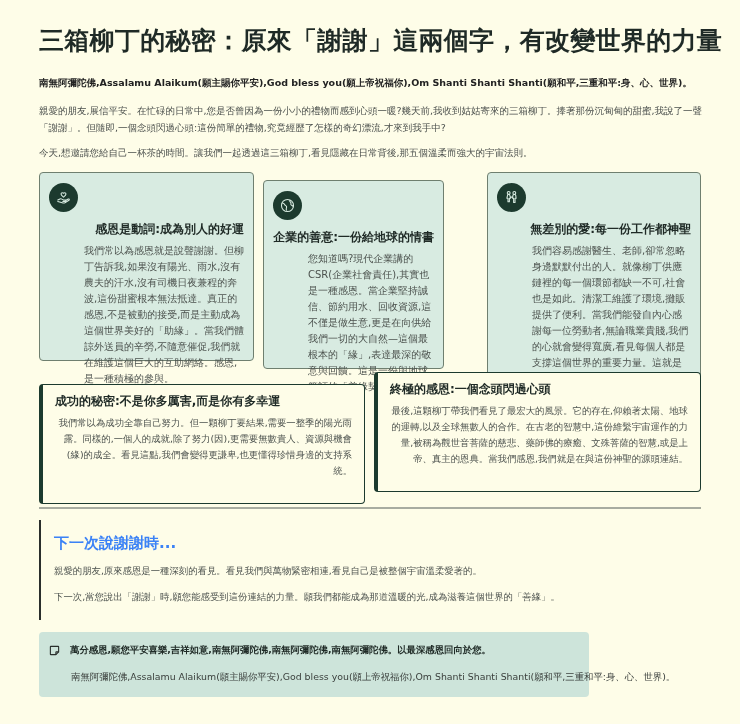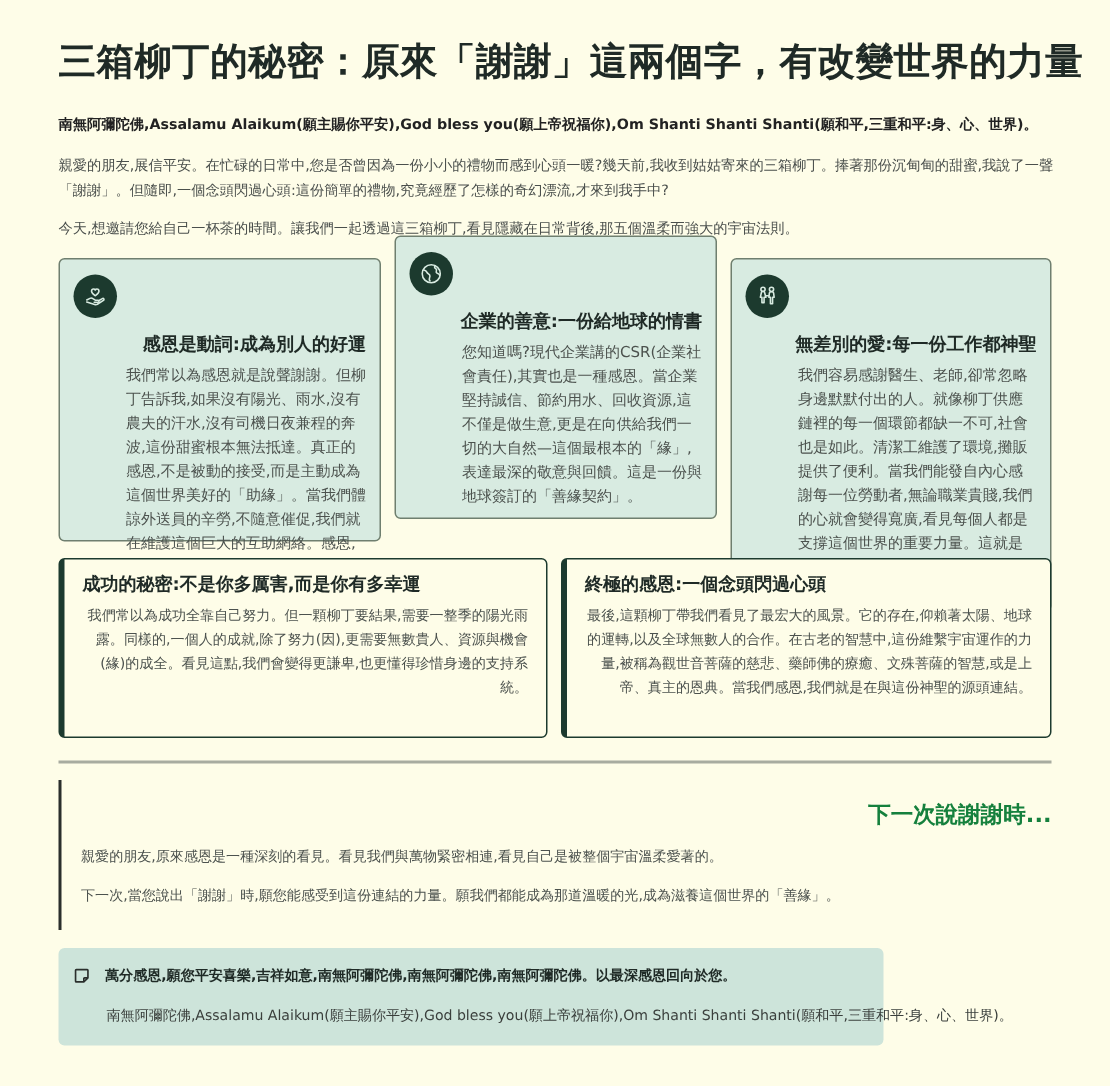--- a/index.html
+++ b/index.html
@@ -105,24 +105,23 @@
       position: absolute;
       left: 39px; top: 520px;
       width: 662px;
       height: 100px;
       border-left: 2px solid #2a2f2c;
       padding-left: 13px;
     }
     .closing h2 {
       font-size: 15px;
       font-weight: bold;
-      color: #15803d;
+      color: #3b82f6;
       margin-top: 14px;
       margin-bottom: 12px;
-      text-align: right;
     }
     .closing p {
       font-size: 9.4px;
       color: #4c524e;
       margin-bottom: 13px;
       white-space: nowrap;
     }
     .footer-box {
       position: absolute;
       left: 39px; top: 632px;
@@ -170,21 +169,21 @@
       <svg viewBox="0 0 24 24" fill="none" stroke="#d8ebe1" stroke-width="1.5" stroke-linecap="round" stroke-linejoin="round">
         <path d="M12 11.5c-1.5-1.2-3.5-2.6-3.5-4.3 0-1.2 1-2 2-2 .7 0 1.2.4 1.5.9.3-.5.8-.9 1.5-.9 1 0 2 .8 2 2 0 1.7-2 3.1-3.5 4.3z"></path>
         <path d="M4 15.5l3-1.5c1-.5 2-.3 2.8.3l2.2 1.4h2.5c.6 0 1 .4 1 1s-.4 1-1 1H11"></path>
         <path d="M15.5 16l3.2-1.8c.7-.4 1.5 0 1.5.8 0 .4-.2.7-.5.9L14 19.5c-.8.4-1.7.5-2.6.2L4 17.5"></path>
       </svg>
     </div>
     <h3>感恩是動詞:成為別人的好運</h3>
     <p>我們常以為感恩就是說聲謝謝。但柳丁告訴我,如果沒有陽光、雨水,沒有農夫的汗水,沒有司機日夜兼程的奔波,這份甜蜜根本無法抵達。真正的感恩,不是被動的接受,而是主動成為這個世界美好的「助緣」。當我們體諒外送員的辛勞,不隨意催促,我們就在維護這個巨大的互助網絡。感恩,是一種積極的參與。</p>
   </div>
 
-  <div class="card" style="left:263px; top:157px; width:215px; height:189px;">
+  <div class="card" style="left:263px; top:180px; width:181px; height:189px;">
     <div class="icon-circle">
       <svg viewBox="0 0 24 24" fill="none" stroke="#d8ebe1" stroke-width="1.5" stroke-linecap="round" stroke-linejoin="round">
         <circle cx="12" cy="12" r="8.5"></circle>
         <path d="M5 8.5c1.5.3 2.5 1 3 2.2.5 1.2 1.8 1.5 2.5 2.5.6.9.2 2-.2 3-.3.8-.2 1.8.5 2.5"></path>
         <path d="M15.5 4.5c-.6 1-.4 2 .5 2.5 1 .6 1.2 1.6.8 2.6-.4 1 .3 2 1.3 2.2 1 .2 1.8 1 1.9 2"></path>
       </svg>
     </div>
     <h3>企業的善意:一份給地球的情書</h3>
     <p>您知道嗎?現代企業講的CSR(企業社會責任),其實也是一種感恩。當企業堅持誠信、節約用水、回收資源,這不僅是做生意,更是在向供給我們一切的大自然—這個最根本的「緣」,表達最深的敬意與回饋。這是一份與地球簽訂的「善緣契約」。</p>
   </div>
@@ -196,21 +195,21 @@
         <circle cx="16" cy="5.5" r="2"></circle>
         <path d="M5.5 13l1-4.5c.2-.8.8-1.2 1.5-1.2s1.3.4 1.5 1.2l1.2 4.5H9v5H7v-5z"></path>
         <path d="M14 9c.2-.8.8-1.2 1.5-1.2h1c.7 0 1.3.4 1.5 1.2l.5 4H17v6h-2v-6h-1.5z"></path>
         <path d="M10.5 11.5h3"></path>
       </svg>
     </div>
     <h3>無差別的愛:每一份工作都神聖</h3>
     <p>我們容易感謝醫生、老師,卻常忽略身邊默默付出的人。就像柳丁供應鏈裡的每一個環節都缺一不可,社會也是如此。清潔工維護了環境,攤販提供了便利。當我們能發自內心感謝每一位勞動者,無論職業貴賤,我們的心就會變得寬廣,看見每個人都是支撐這個世界的重要力量。這就是「同體大悲」的修行。</p>
   </div>
 
-  <div class="wide-card" style="left:39px; top:372px; width:326px; height:120px;">
+  <div class="wide-card" style="left:39px; top:384px; width:326px; height:120px;">
     <h3>成功的秘密:不是你多厲害,而是你有多幸運</h3>
     <p>我們常以為成功全靠自己努力。但一顆柳丁要結果,需要一整季的陽光雨露。同樣的,一個人的成就,除了努力(因),更需要無數貴人、資源與機會(緣)的成全。看見這點,我們會變得更謙卑,也更懂得珍惜身邊的支持系統。</p>
   </div>
 
   <div class="wide-card" style="left:374px; top:372px; width:327px; height:120px;">
     <h3>終極的感恩:一個念頭閃過心頭</h3>
     <p>最後,這顆柳丁帶我們看見了最宏大的風景。它的存在,仰賴著太陽、地球的運轉,以及全球無數人的合作。在古老的智慧中,這份維繫宇宙運作的力量,被稱為觀世音菩薩的慈悲、藥師佛的療癒、文殊菩薩的智慧,或是上帝、真主的恩典。當我們感恩,我們就是在與這份神聖的源頭連結。</p>
   </div>
 
   <div class="divider"></div>

